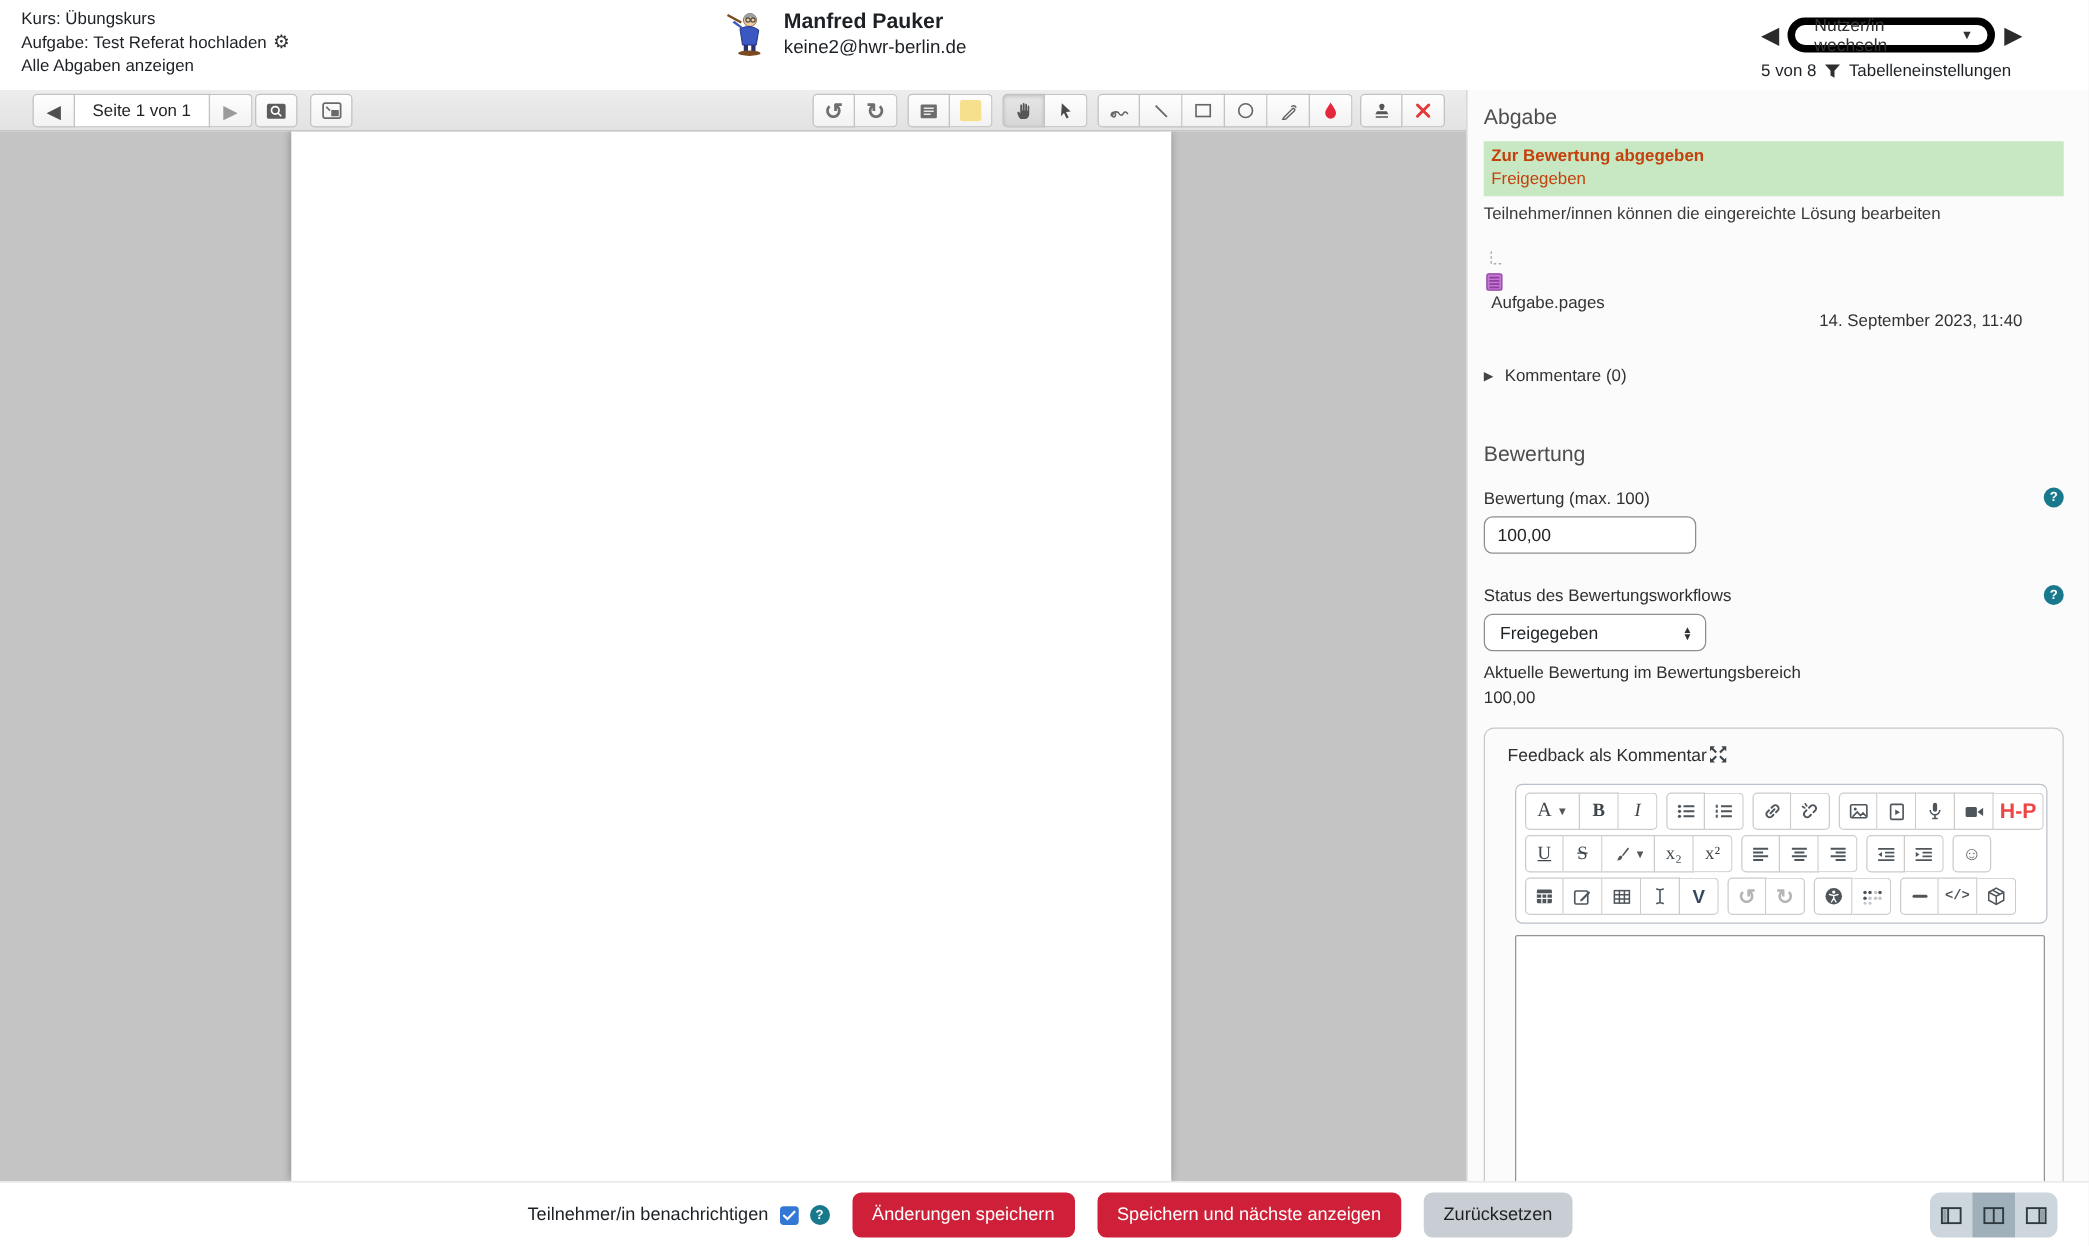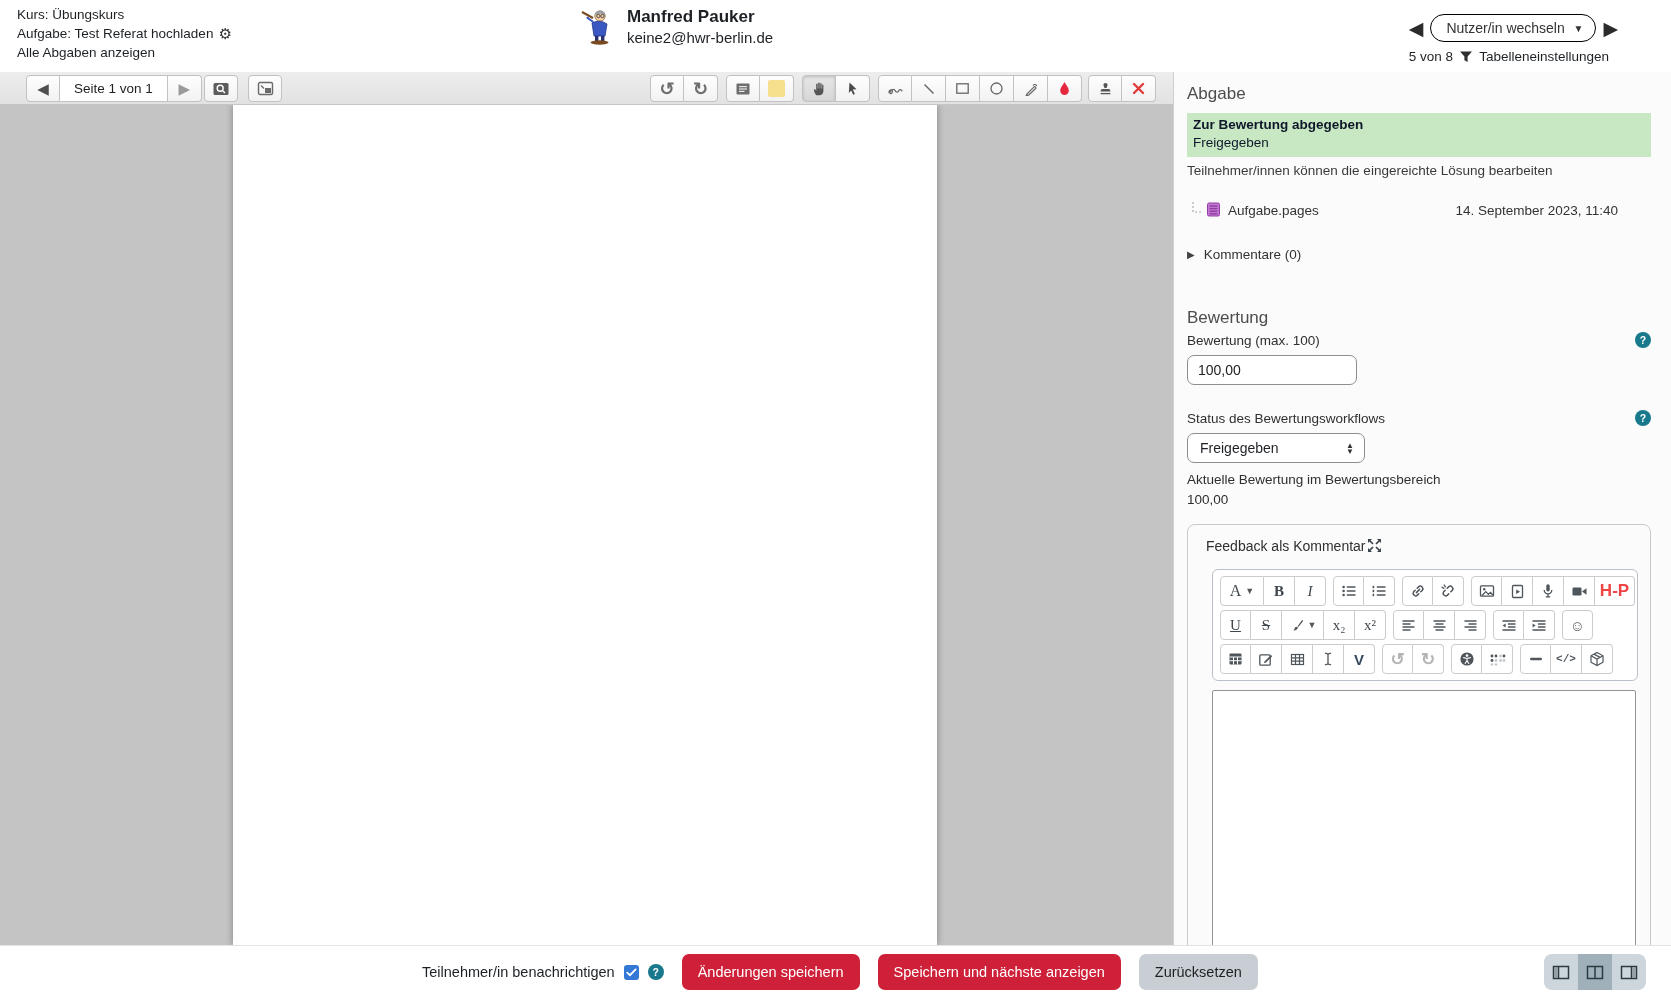--- a/index.html
+++ b/index.html
@@ -11,21 +11,21 @@
   .hdr { position:absolute; top:0; left:0; right:0; height:72px; background:#fff; }
   .hdr-left { position:absolute; left:17px; top:5px; font-size:13.5px; line-height:19px; color:#1d2125; }
   .hdr-left .row { display:flex; align-items:center; gap:5px; }
   .gear { font-size:15px; color:#333; cursor:pointer; }
   .hdr-center { position:absolute; left:578px; top:6px; display:flex; gap:9px; }
   .uname { font-size:17px; font-weight:bold; line-height:22px; }
   .uemail { font-size:15px; line-height:20px; }
   .hdr-right { position:absolute; right:36px; top:14px; }
   .usel-row { display:flex; align-items:center; gap:7px; }
   .nav-arrow { font-size:19px; color:#2b2b2b; cursor:pointer; line-height:1; }
-  .user-select { width:166px; height:28px; border:1px solid #000000; border-radius:14px;
+  .user-select { width:166px; height:28px; border:6px solid #000000; border-radius:14px;
     display:flex; align-items:center; justify-content:space-between; padding:0 12px 0 15px;
     font-size:14px; color:#333; background:#fff; cursor:pointer; }
   .caret-down { font-size:10px; color:#333; }
   .tablerow { margin-top:7px; display:flex; align-items:center; gap:6px; justify-content:flex-end;
     font-size:13.5px; color:#1d2125; padding-right:26px; }
 
   
   .pdftb { position:absolute; top:72px; left:0; width:1173px; height:33px;
     background:linear-gradient(#ededed,#e2e2e2); border-bottom:1px solid #c6c6c6; }
   .tbg { position:absolute; top:3px; display:flex; }
@@ -43,31 +43,31 @@
 
   
   .canvas { position:absolute; top:105px; left:0; width:1173px; height:840px; background:#c4c4c4; overflow:hidden; }
   .page { position:absolute; left:233px; top:0; width:704px; height:840px; background:#fff;
     box-shadow:0 0 7px rgba(0,0,0,.35); }
 
   
   .panel { position:absolute; top:72px; left:1173px; right:0; bottom:52px; background:#fbfbfb;
     border-left:1px solid #cfcfcf; padding:12px 20px 0 13px; font-size:13.5px; }
   .h2 { font-size:17px; color:#4d4d4d; font-weight:normal; }
-  .statusbox { margin-top:9px; background:#c8e8c3; padding:3px 6px 5px 6px; line-height:18px; color:#0f172a; }
+  .statusbox { margin-top:9px; background:#c8e8c3; padding:3px 6px 5px 6px; line-height:18px; color:#c2410c; }
   .statusbox .b { font-weight:bold; }
   .note { margin-top:5px; color:#3a3a3a; line-height:18px; }
-  .filerow { margin-top:21px; display:flex; align-items:flex-end; padding-right:33px; }
+  .filerow { margin-top:21px; display:flex; align-items:flex-start; padding-right:33px;flex-direction:column; }
   .tree { color:#9a9a9a; margin:0 2px 0 4px; }
   .fname { margin-left:6px; color:#333; cursor:pointer; }
   .fdate { margin-left:auto; color:#333; }
   .commrow { margin-top:29px; display:flex; align-items:center; gap:9px; cursor:pointer; color:#333; }
   .tri { font-size:10px; color:#444; }
   .grading-title { margin-top:46px; }
-  .lblrow { margin-top:4px; display:flex; align-items:center; justify-content:space-between; color:#2f2f2f; }
+  .lblrow { margin-top:16px; display:flex; align-items:center; justify-content:space-between; color:#2f2f2f; }
   .help { width:16px; height:16px; border-radius:50%; background:#19798c; color:#fff; font-size:10.5px;
     font-weight:bold; display:flex; align-items:center; justify-content:center; cursor:pointer; flex:0 0 auto; }
   .gradein { margin-top:7px; width:170px; height:30px; border:1px solid #8e8e8e; border-radius:7px;
     padding:0 10px; font-size:14px; color:#222; background:#fff; font-family:"Liberation Sans",sans-serif; }
   .wfsel { margin-top:7px; width:178px; height:30px; border:1px solid #8e8e8e; border-radius:7px; background:#fff;
     display:flex; align-items:center; justify-content:space-between; padding:0 10px 0 12px; font-size:14px; cursor:pointer; }
   .updown { display:flex; flex-direction:column; line-height:5px; font-size:8px; color:#333; gap:1px; }
   .curlbl { margin-top:9px; color:#2f2f2f; } .curval { margin-top:5px; color:#2f2f2f; }
 
   

